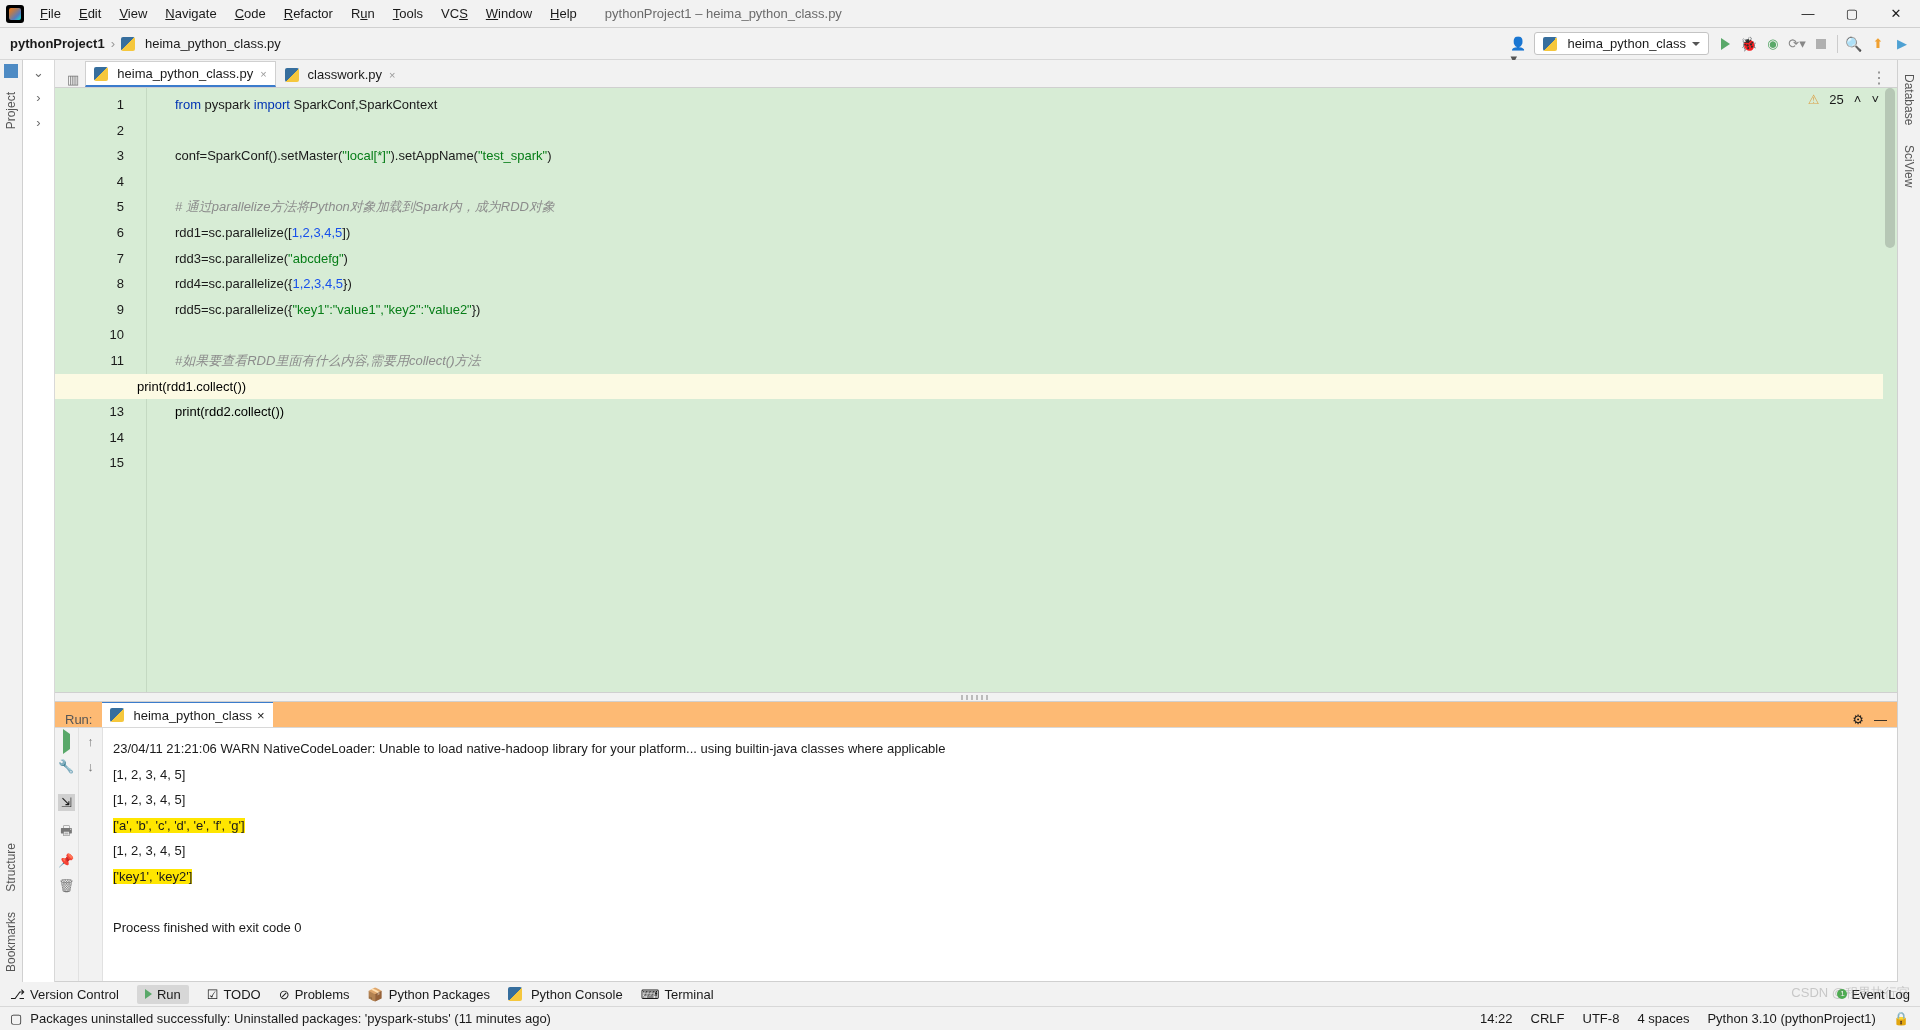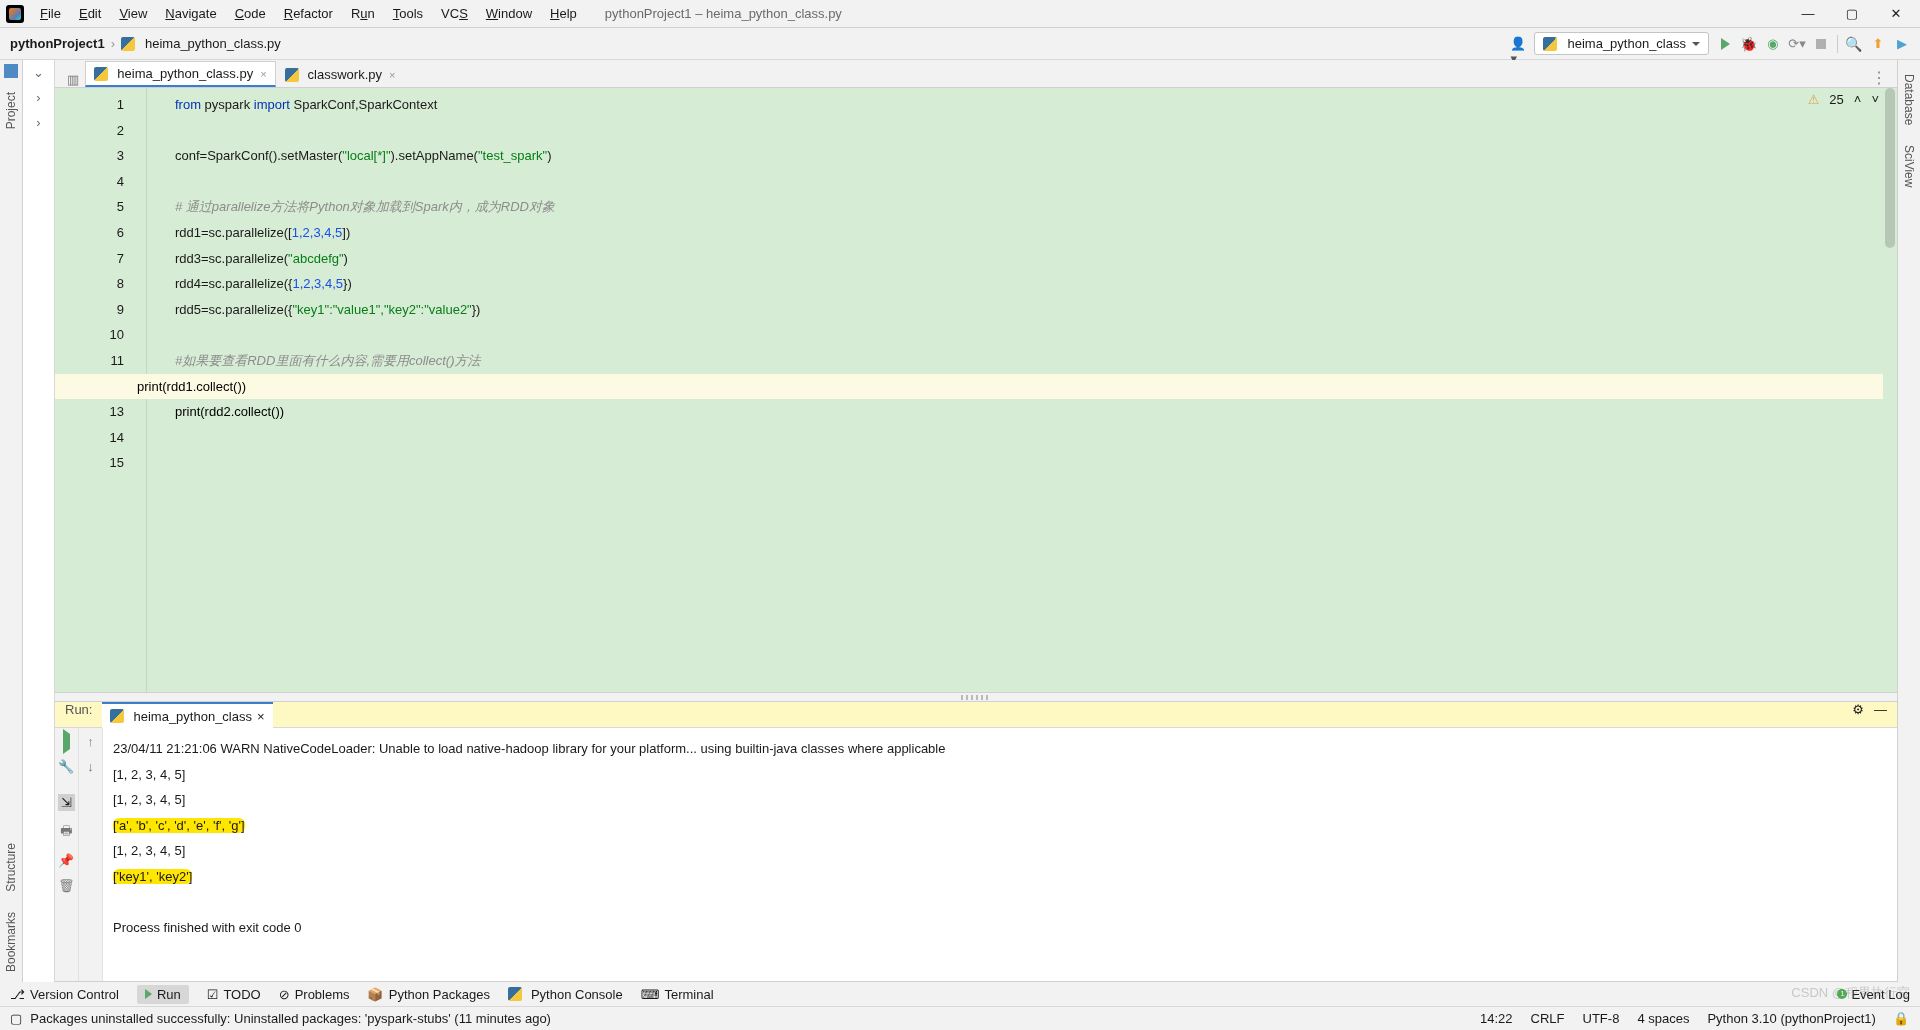--- a/index.html
+++ b/index.html
@@ -51,29 +51,29 @@
 .cm{color:#8c8c8c;font-style:italic;}
 .fn{color:#000;}
 .pr{color:#871094;}
 .scrolltrack{width:14px;background:#d7ecd5;position:relative;}
 .scrolltrack .thumb{position:absolute;top:0;left:2px;width:10px;height:160px;background:#b6c7b5;border-radius:5px;}
 .edstat{position:absolute;top:4px;right:18px;display:flex;gap:10px;align-items:center;color:#7a7a7a;font-family:Arial;font-size:12px;}
 .edstat .warn{color:#dba24a;}
 .splitter{height:10px;background:#f2f2f2;border-top:1px solid #d0d0d0;border-bottom:1px solid #d0d0d0;cursor:ns-resize;position:relative;}
 .splitter:before{content:"";position:absolute;left:50%;top:2px;width:30px;height:5px;background:repeating-linear-gradient(90deg,#bbb 0 2px,transparent 2px 5px);transform:translateX(-50%);}
 .runpanel{height:280px;display:flex;flex-direction:column;background:#fff;border-bottom:1px solid #d0d0d0;}
-.runhdr{height:26px;background:#fef9c3;display:flex;align-items:flex-start;padding:0 10px;border-bottom:1px solid #d8d8d8;font-size:12px;}
+.runhdr{height:26px;background:#fdba74;display:flex;align-items:flex-end;padding:0 10px;border-bottom:1px solid #d8d8d8;font-size:12px;}
 .runhdr .rtab{display:flex;align-items:center;gap:5px;padding:0 8px;height:26px;background:#fff;border-top:2px solid #3b7ccc;}
 .runhdr .tools{margin-left:auto;display:flex;gap:10px;color:#777;}
 .runbody{flex:1;display:flex;min-height:0;}
 .runside{width:24px;background:#f2f2f2;border-right:1px solid #e1e1e1;display:flex;flex-direction:column;align-items:center;gap:10px;padding-top:6px;}
 .runside2{width:24px;background:#f2f2f2;border-right:1px solid #e1e1e1;display:flex;flex-direction:column;align-items:center;gap:10px;padding-top:6px;}
 .console{flex:1;padding:8px 10px;font-family:"JetBrains Mono",Consolas,monospace;font-size:15px;overflow:auto;}
 .console .cl{height:25.6px;line-height:25.6px;white-space:pre;}
-.hl{background:#ffe600;border-radius:6px;}
+.hl{background:#ffe600;}
 .bottombar{height:24px;background:#f2f2f2;display:flex;align-items:center;padding:0 10px;gap:18px;border-top:none;font-size:12px;color:#555;}
 .bottombar .bt{display:flex;align-items:center;gap:5px;}
 .bottombar .bt.active{background:#d7d7d7;padding:2px 8px;border-radius:2px;}
 .bottombar .ev{margin-left:auto;display:flex;align-items:center;gap:4px;}
 .bottombar .ev .dot{width:10px;height:10px;background:#4caf50;border-radius:50%;display:inline-block;color:#fff;font-size:8px;text-align:center;line-height:10px;}
 .status{height:24px;background:#f2f2f2;display:flex;align-items:center;padding:0 10px;font-size:12px;color:#555;border-top:1px solid #d8d8d8;}
 .status .r{margin-left:auto;display:flex;gap:18px;}
 .watermark{position:absolute;right:10px;bottom:28px;color:rgba(120,120,120,.35);font-size:13px;pointer-events:none;}
 .personic{width:16px;height:16px;color:#555;}
 </style>

